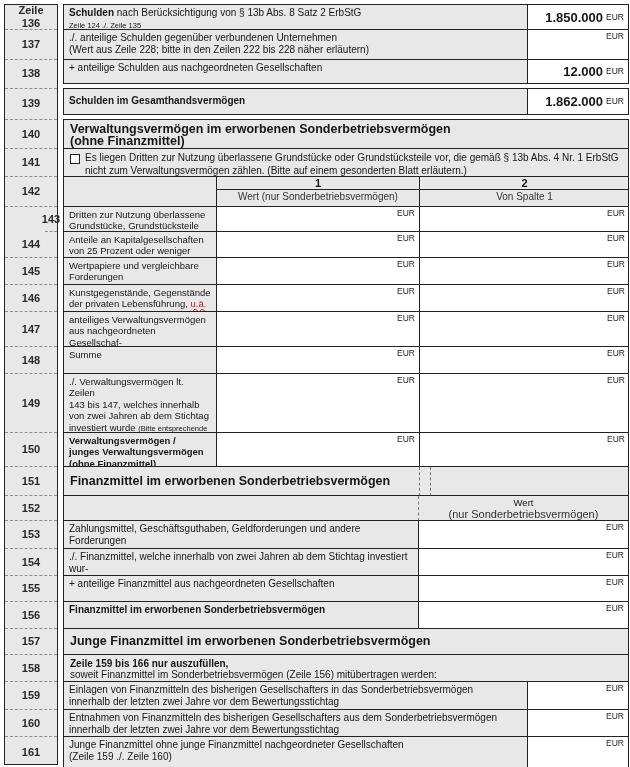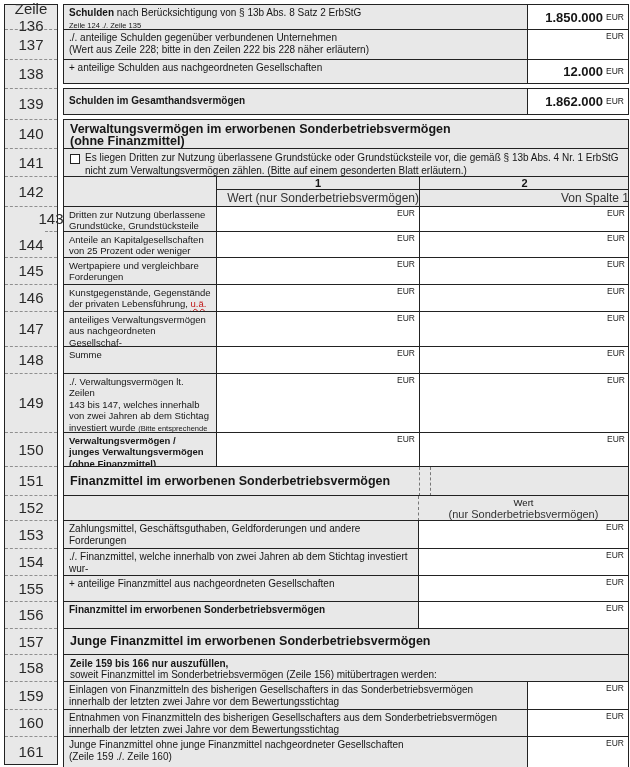--- a/index.html
+++ b/index.html
@@ -1,42 +1,42 @@
 <!DOCTYPE html>
 <html><head>
 <meta charset="utf-8">
 <style>
   html,body{margin:0;padding:0;background:#fff;}
   .page{position:relative;width:630px;height:767px;background:#ffffff;
         font-family:"Liberation Sans",sans-serif;color:#161616;overflow:hidden;}
   .zcol{position:absolute;left:4px;top:4px;width:54px;height:761px;background:#e8e8e8;
         border:1.5px solid #222;box-sizing:border-box;display:flex;flex-direction:column;}
   .zcell{box-sizing:border-box;flex:0 0 auto;display:flex;flex-direction:column;align-items:center;
-         justify-content:center;font-size:15px;color:#2a2a2a;border-bottom:1px dashed #8f8f8f;line-height:1.15;}
+         justify-content:center;font-size:11px;color:#2a2a2a;border-bottom:1px dashed #8f8f8f;line-height:1.15;font-weight:bold;}
   .zcell:last-child{border-bottom:none;}
   .row{position:absolute;left:63px;width:566px;box-sizing:border-box;border:1.5px solid #222;
        background:#e8e8e8;display:flex;overflow:hidden;}
   .lab{box-sizing:border-box;background:#e8e8e8;font-size:10px;line-height:1.2;padding:2px 5px;overflow:hidden;}
   .grow{flex:1 1 auto;}
   .vc{display:flex;flex-direction:column;justify-content:center;}
   .tclab{font-size:9.5px;width:152px;flex:0 0 auto;}
   .val{box-sizing:border-box;background:#fff;border-left:1.5px solid #222;position:relative;flex:0 0 auto;overflow:hidden;}
   .val.filled{display:flex;align-items:center;justify-content:flex-end;padding-right:4px;}
   .eur-top{position:absolute;top:1px;right:4px;font-size:8.5px;color:#222;}
   .amount{font-weight:bold;font-size:13px;}
   .eur-suffix{font-size:8.5px;margin-left:3px;}
   .section{font-weight:bold;font-size:12.5px;line-height:1.18;padding:2px 6px;display:flex;
            flex-direction:column;justify-content:center;position:relative;}
   .note{font-size:10px;line-height:1.3;padding:2px 6px;display:flex;flex-direction:column;justify-content:center;}
   .cbrow{display:flex;align-items:flex-start;padding:3px 6px;font-size:10px;line-height:1.25;}
   .cb{width:8px;height:8px;border:1.2px solid #222;background:#fff;display:inline-block;
       margin:2px 5px 0 0;flex:0 0 auto;}
   .chcell{box-sizing:border-box;flex:0 0 auto;border-left:1.5px solid #222;display:flex;flex-direction:column;}
   .chnum{font-weight:bold;font-size:11px;text-align:center;border-bottom:1px solid #222;line-height:12px;}
-  .chsub{font-size:12px;text-align:right;line-height:1.25;padding-top:1px;color:#333;}
+  .chsub{font-size:10px;text-align:center;line-height:1.25;padding-top:1px;color:#333;}
   .wertcell{box-sizing:border-box;flex:0 0 auto;border-left:1px dashed #777;background:#e8e8e8;
             display:flex;flex-direction:column;justify-content:center;text-align:center;}
   .wtitle{font-size:9.5px;}
   .wsub{font-size:11px;color:#333;}
   .stub{position:absolute;top:0;bottom:0;width:0;border-left:1px dashed #777;}
   .b{font-weight:bold;}
   .sm{font-size:7.5px;}
   .red{color:#c01818;text-decoration-line:underline;text-decoration-style:wavy;text-decoration-color:#c01818;}
   .ln{min-height:0;}
 </style>

